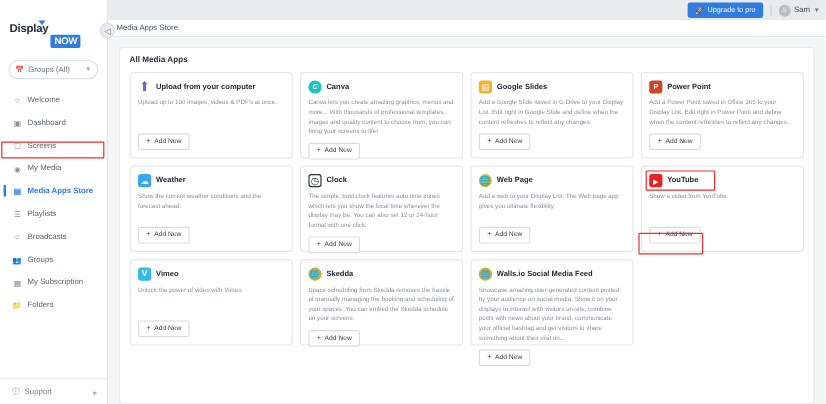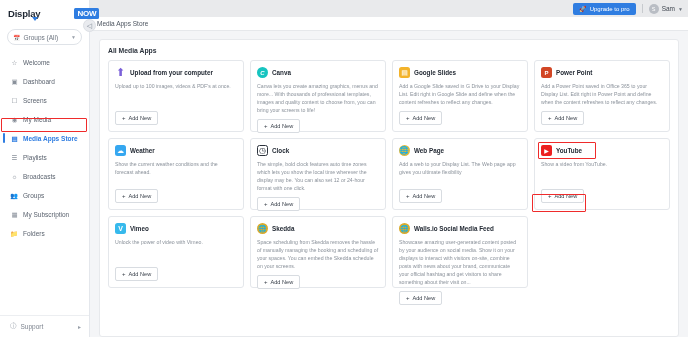--- a/index.html
+++ b/index.html
@@ -18,28 +18,28 @@
     border-right: 1px solid #e4e7ec;
     display: flex; flex-direction: column;
     position: relative;
     flex: 0 0 90px;
   }
   .logo {
     display: flex; align-items: center;
     padding: 8px 0 6px 8px;
     font-size: 9.5px; font-weight: bold; color: #1f2733;
     letter-spacing: -.2px;
-    gap: 32px;
   }
   .logo .now {
     background: #2f7de1; color: #fff;
     font-size: 8px; font-weight: bold;
     padding: 1px 3px; margin-left: 2px;
     border-radius: 1.5px;
     position: relative;
+    margin-top: 21px;
   }
   .logo-badge {
     position: absolute; left: 32px; top: 17px;
     width: 0; height: 0;
     border-left: 3px solid transparent;
     border-right: 3px solid transparent;
     border-top: 4px solid #2f7de1;
   }
   .collapse-btn {
     position: absolute; right: -7px; top: 19px;

